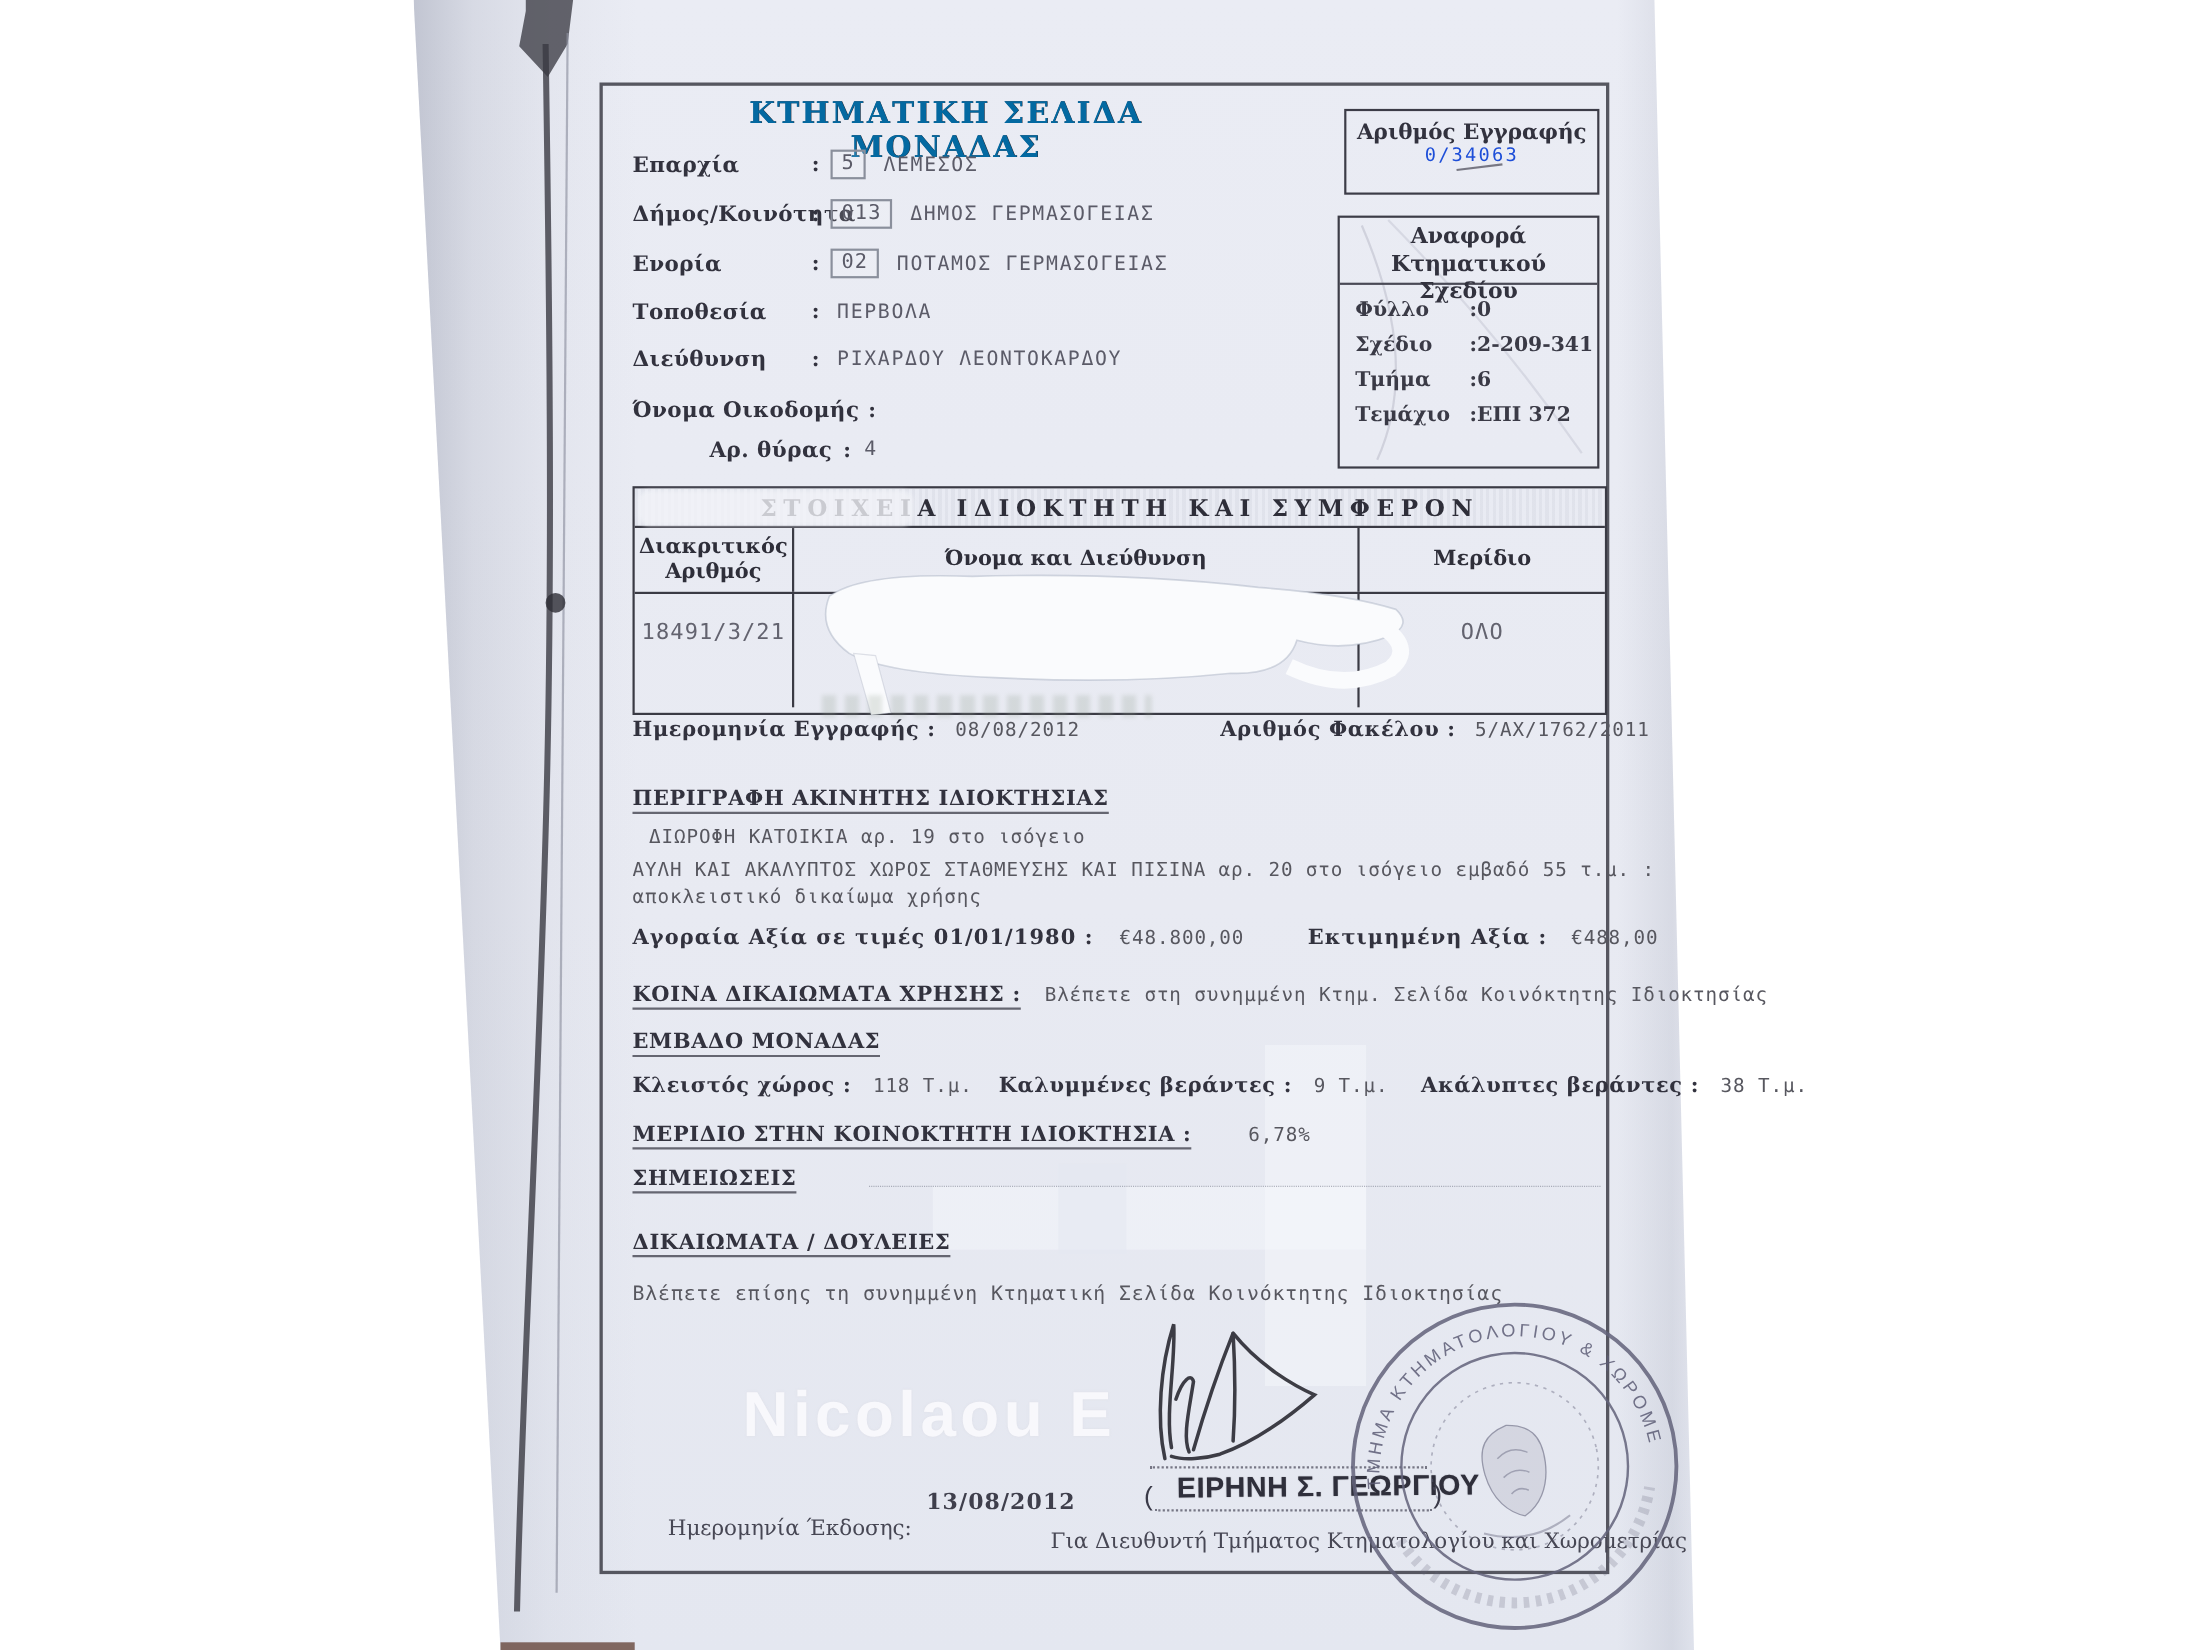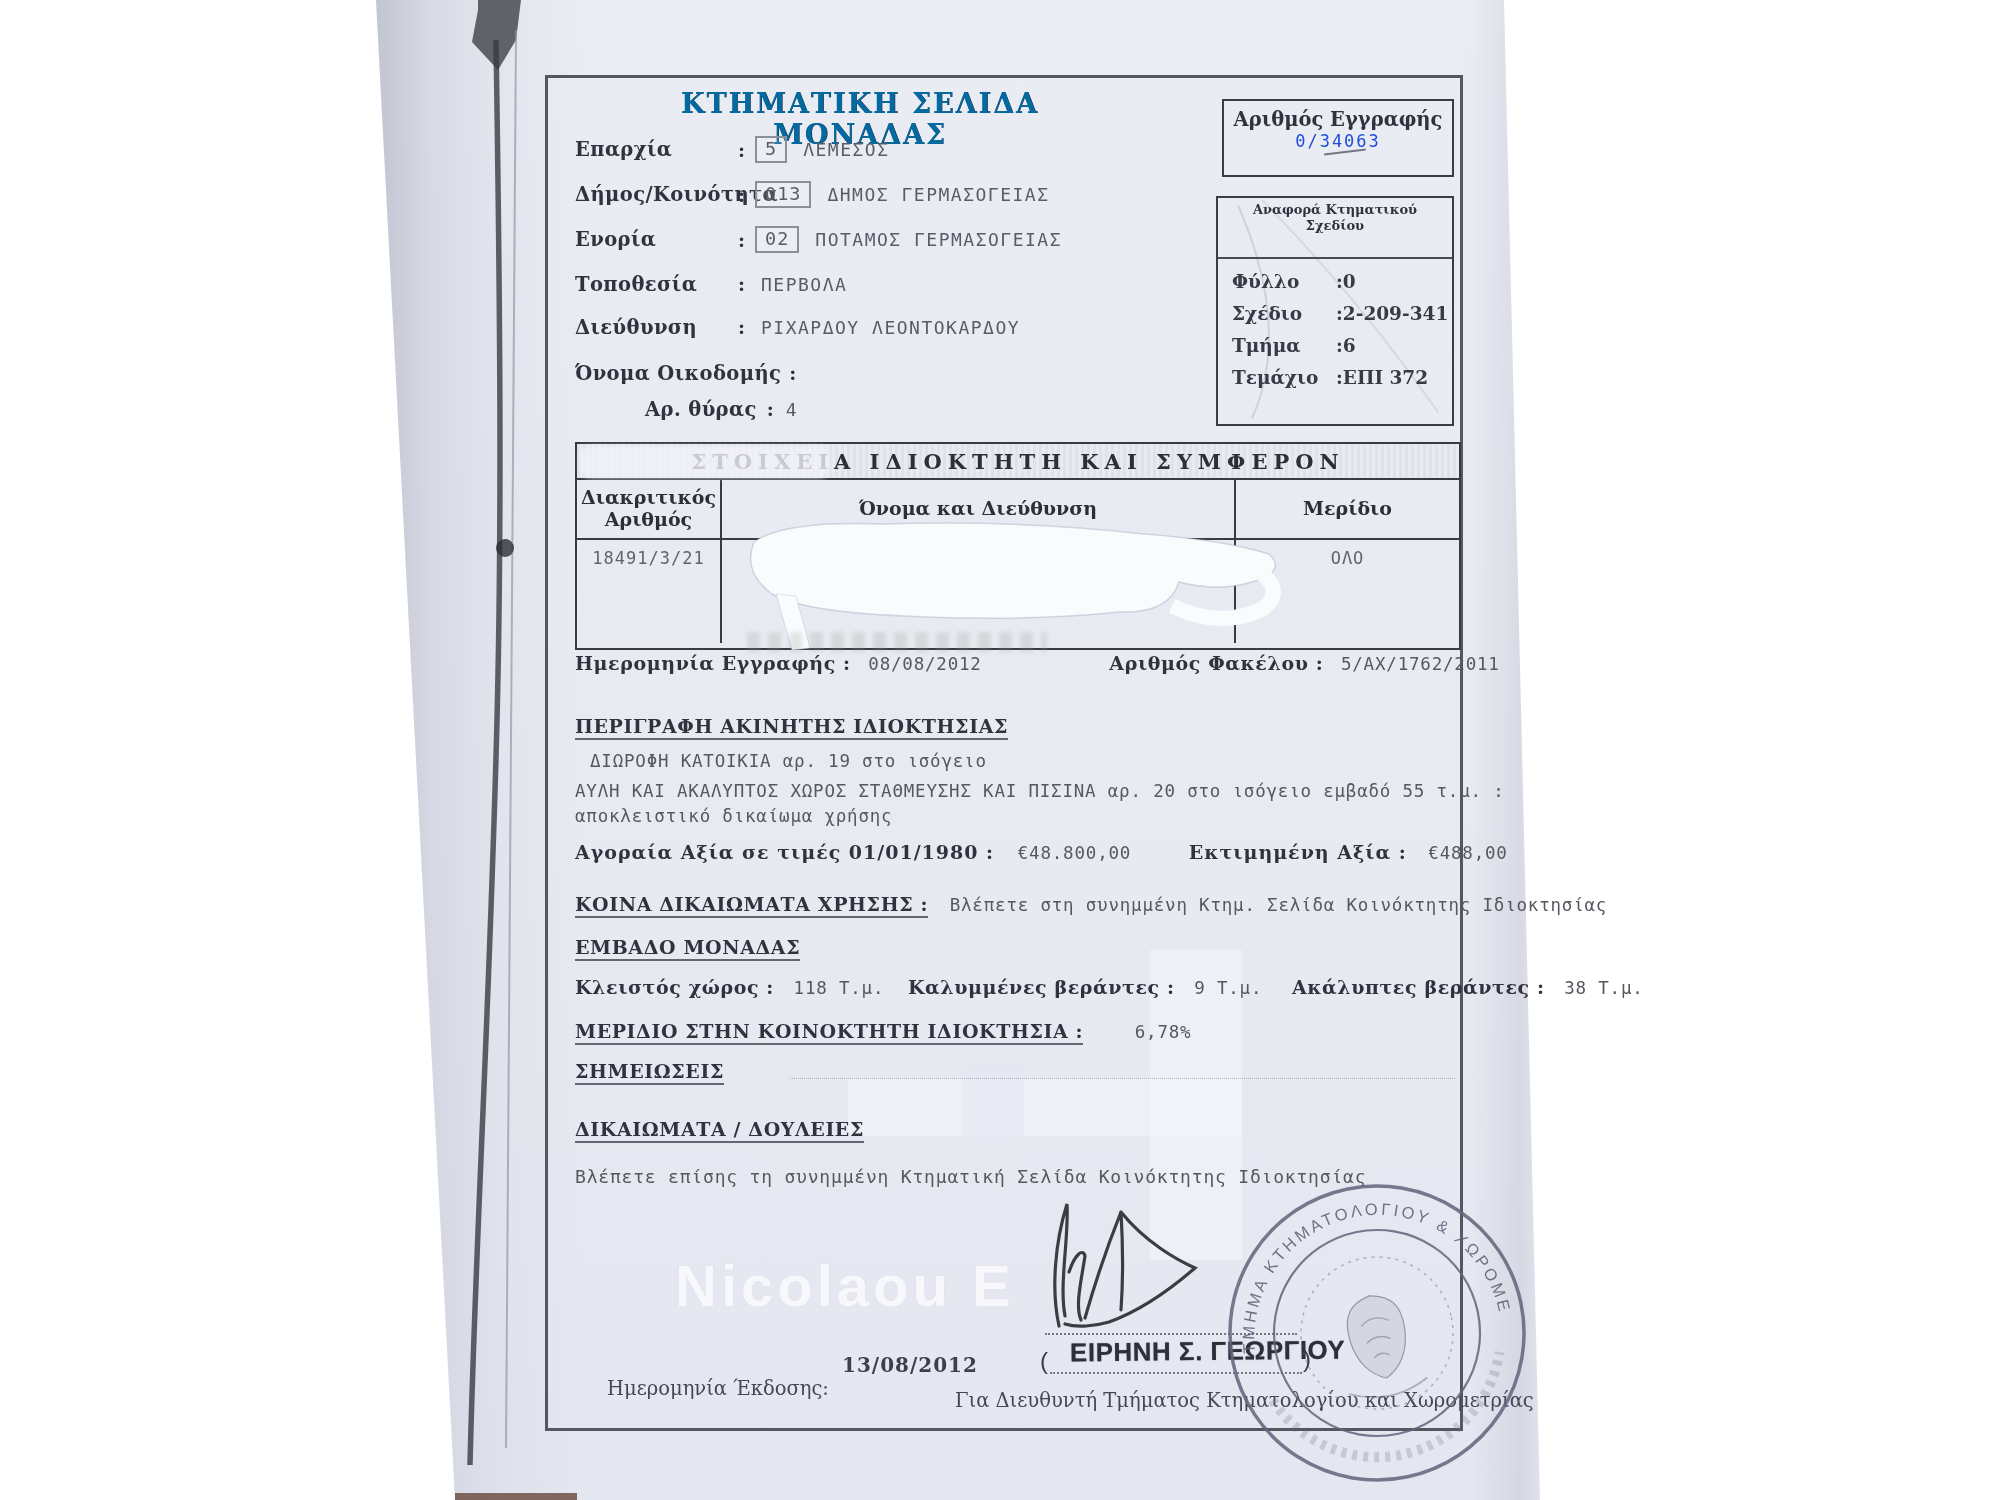--- a/index.html
+++ b/index.html
@@ -35,42 +35,42 @@
   .codebox{display:inline-block;border:2px solid #8a8f9c;padding:0px 8px 2px 8px;margin-left:10px;
     font-size:18.5px;color:#5b5b68;letter-spacing:1px;vertical-align:middle;background:rgba(255,255,255,.12);}
   .fval{margin-left:16px;letter-spacing:1.5px;color:#5b5b68;vertical-align:middle;}
   
   .regbox{position:absolute;left:1222px;top:99px;width:228px;height:74px;border:2.5px solid #3c3c47;}
   .regbox-label{margin-top:7px;text-align:center;font-family:"DejaVu Serif",serif;font-weight:700;
     font-size:19.5px;color:#32323e;}
   .regbox-value{text-align:center;font-size:17px;color:#1d4ed8;letter-spacing:2px;}
   .planbox{position:absolute;left:1216px;top:196px;width:234px;height:226px;border:2.5px solid #3c3c47;}
   .planbox-title{height:55px;border-bottom:2px solid #4a4a56;text-align:center;
-    font-family:"DejaVu Serif",serif;font-weight:700;font-size:13px;line-height:1.25;
+    font-family:"DejaVu Serif",serif;font-weight:700;font-size:20px;line-height:1.25;
     color:#32323e;padding:4px 18px 0 18px;}
   .planrows{padding:12px 0 0 14px;}
   .planrow{margin-bottom:11px;font-family:"DejaVu Serif",serif;font-weight:700;font-size:18.5px;
     color:#3a3a46;white-space:nowrap;}
   .plabel{display:inline-block;width:104px;}
   
   .otable{position:absolute;left:575px;top:442px;width:882px;height:204px;border:2.5px solid #3a3a44;z-index:4;}
   .t-title{height:36px;border-bottom:2.5px solid #3a3a44;text-align:center;
     font-family:"DejaVu Serif",serif;font-weight:700;font-size:21px;letter-spacing:6px;
     color:#2e2e39;padding-top:5px;box-sizing:border-box;
     background:repeating-linear-gradient(90deg, rgba(160,165,180,.12) 0 3px, rgba(0,0,0,0) 3px 6px);}
   .t-smudge{position:absolute;left:3px;top:2px;width:250px;height:32px;background:#f2f3f8;
     opacity:.8;border-radius:10px;filter:blur(2px);}
   .t-head{display:flex;height:58px;border-bottom:2.5px solid #3a3a44;}
   .t-body{display:flex;height:103px;}
   .c1{width:145px;border-right:2.5px solid #3a3a44;box-sizing:border-box;}
   .c2{flex:1;border-right:2.5px solid #3a3a44;box-sizing:border-box;}
   .c3{width:223px;box-sizing:border-box;}
   .hcell{display:flex;align-items:center;justify-content:center;text-align:center;
     font-family:"DejaVu Serif",serif;font-weight:700;font-size:19px;line-height:1.15;color:#2e2e39;}
-  .bcell{font-size:17px;color:#63636f;text-align:center;padding-top:8px;letter-spacing:1px;}
+  .bcell{font-size:20px;color:#63636f;text-align:center;padding-top:22px;letter-spacing:1px;}
   .redaction{position:absolute;left:147px;top:58px;width:600px;height:150px;overflow:visible;}
   .ghost-text{position:absolute;left:170px;top:188px;width:300px;height:20px;opacity:.45;
     background:repeating-linear-gradient(90deg, rgba(142,156,140,.5) 0 13px, rgba(0,0,0,0) 13px 21px);
     filter:blur(2px);}
   
   .serifb{font-family:"DejaVu Serif",serif;font-weight:700;color:#32323e;font-size:19px;letter-spacing:.6px;}
   .u{border-bottom:2px solid rgba(58,58,70,.75);padding-bottom:1px;}
   .mono{font-size:17.5px;color:#57575f;letter-spacing:.8px;}
   .line{position:absolute;white-space:nowrap;}
   .faint-rule{position:absolute;border-top:1.5px dotted rgba(90,95,112,.45);}

